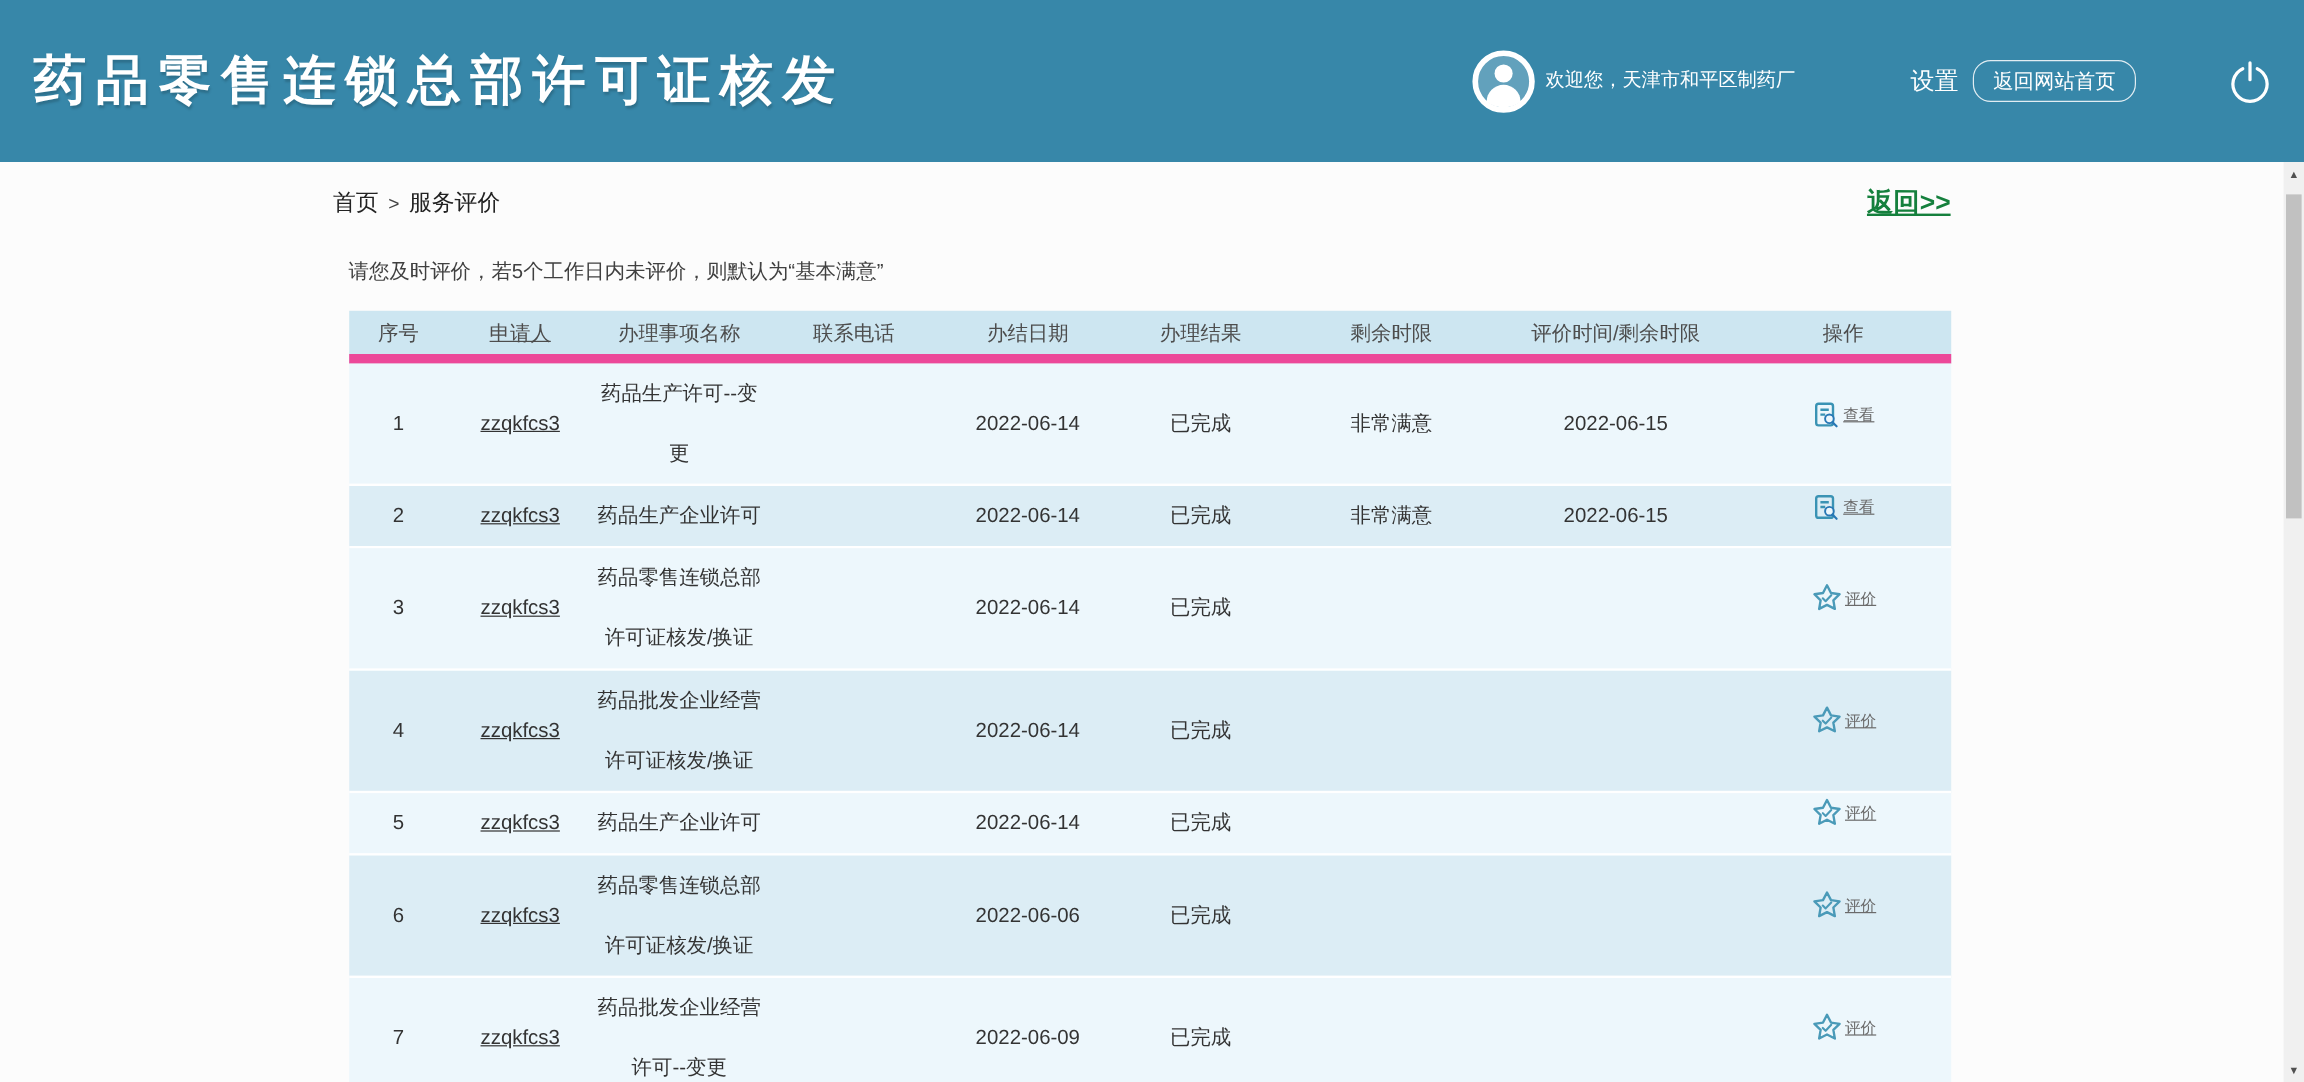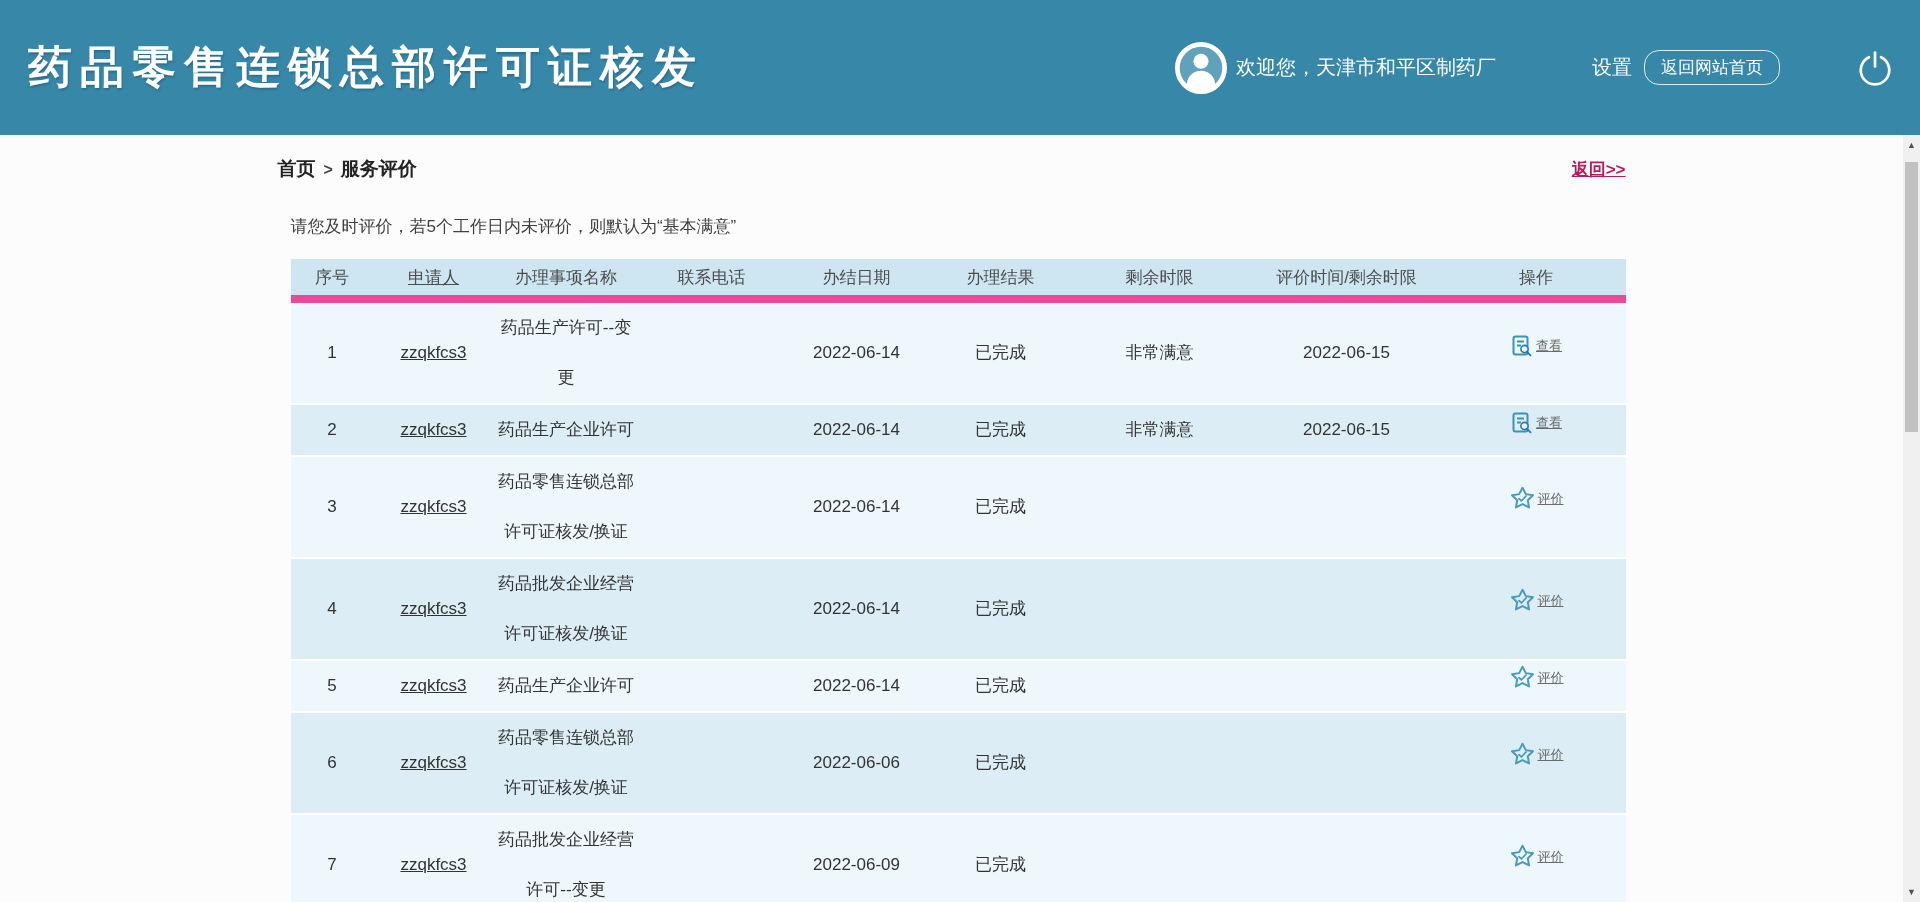--- a/index.html
+++ b/index.html
@@ -7,34 +7,34 @@
   body { font-family:"Liberation Sans","DejaVu Sans",sans-serif; }
   .page { position:relative; width:1920px; height:902px; overflow:hidden; background:#fbfbfb; margin:0 auto; }
 
   
   .header { position:absolute; top:0; left:0; width:1920px; height:135px; background:#3787a9;
             display:flex; align-items:center; }
   .site-title { color:#ffffff; font-size:44px; font-weight:bold; letter-spacing:8px;
                 margin-left:28px; white-space:nowrap; text-shadow:1px 2px 2px rgba(0,0,0,0.18); }
   .header-right { margin-left:auto; margin-right:26px; display:flex; align-items:center; }
   .avatar { width:54px; height:54px; flex:0 0 auto; }
-  .welcome { color:#ffffff; font-size:20px; margin-left:8px; white-space:nowrap; }
+  .welcome { color:#ffffff; font-size:16px; margin-left:8px; white-space:nowrap; }
   .settings { color:#ffffff; font-size:20px; margin-left:96px; cursor:pointer; white-space:nowrap;text-align:right; }
   .pill-btn { margin-left:12px; color:#ffffff; font-size:17px; padding:5px 16px;
               border:1px solid rgba(255,255,255,0.85); border-radius:15px; cursor:pointer; white-space:nowrap; }
   .power { margin-left:76px; width:38px; height:38px; cursor:pointer; }
 
   
   .main { position:absolute; top:135px; left:0; width:1903px; height:767px; background:#fcfcfc; overflow:hidden; }
   .content { width:1348px; margin:0 auto; padding-top:20px; }
 
   .crumb-row { display:flex; align-items:center; justify-content:space-between; height:28px; }
-  .breadcrumb { font-size:19px; color:#222222;font-weight:bold; }
+  .breadcrumb { font-size:19px; color:#222222; }
   .breadcrumb .sep { margin:0 8px; color:#444444; font-size:16px; }
-  .back-link { font-size:17px; font-weight:bold; color:#be185d; text-decoration:underline; cursor:pointer; }
+  .back-link { font-size:22px; font-weight:bold; color:#15803d; text-decoration:underline; cursor:pointer; }
 
   .notice { margin-top:32px; margin-left:13px; font-size:17px; color:#404040; }
 
   
   .table { margin-top:21px; margin-left:13px; width:1335px; }
   .thead { display:flex; align-items:center; height:44px; background:#cde6f1; border-bottom:8px solid #ec4899; }
   .thead .th { font-size:17px; color:#4d4d4d; text-align:center; }
   .trow { display:flex; align-items:center; border-bottom:2px solid #ffffff; }
   .trow.odd  { background:#edf7fc; }
   .trow.even { background:#dcedf5; }

